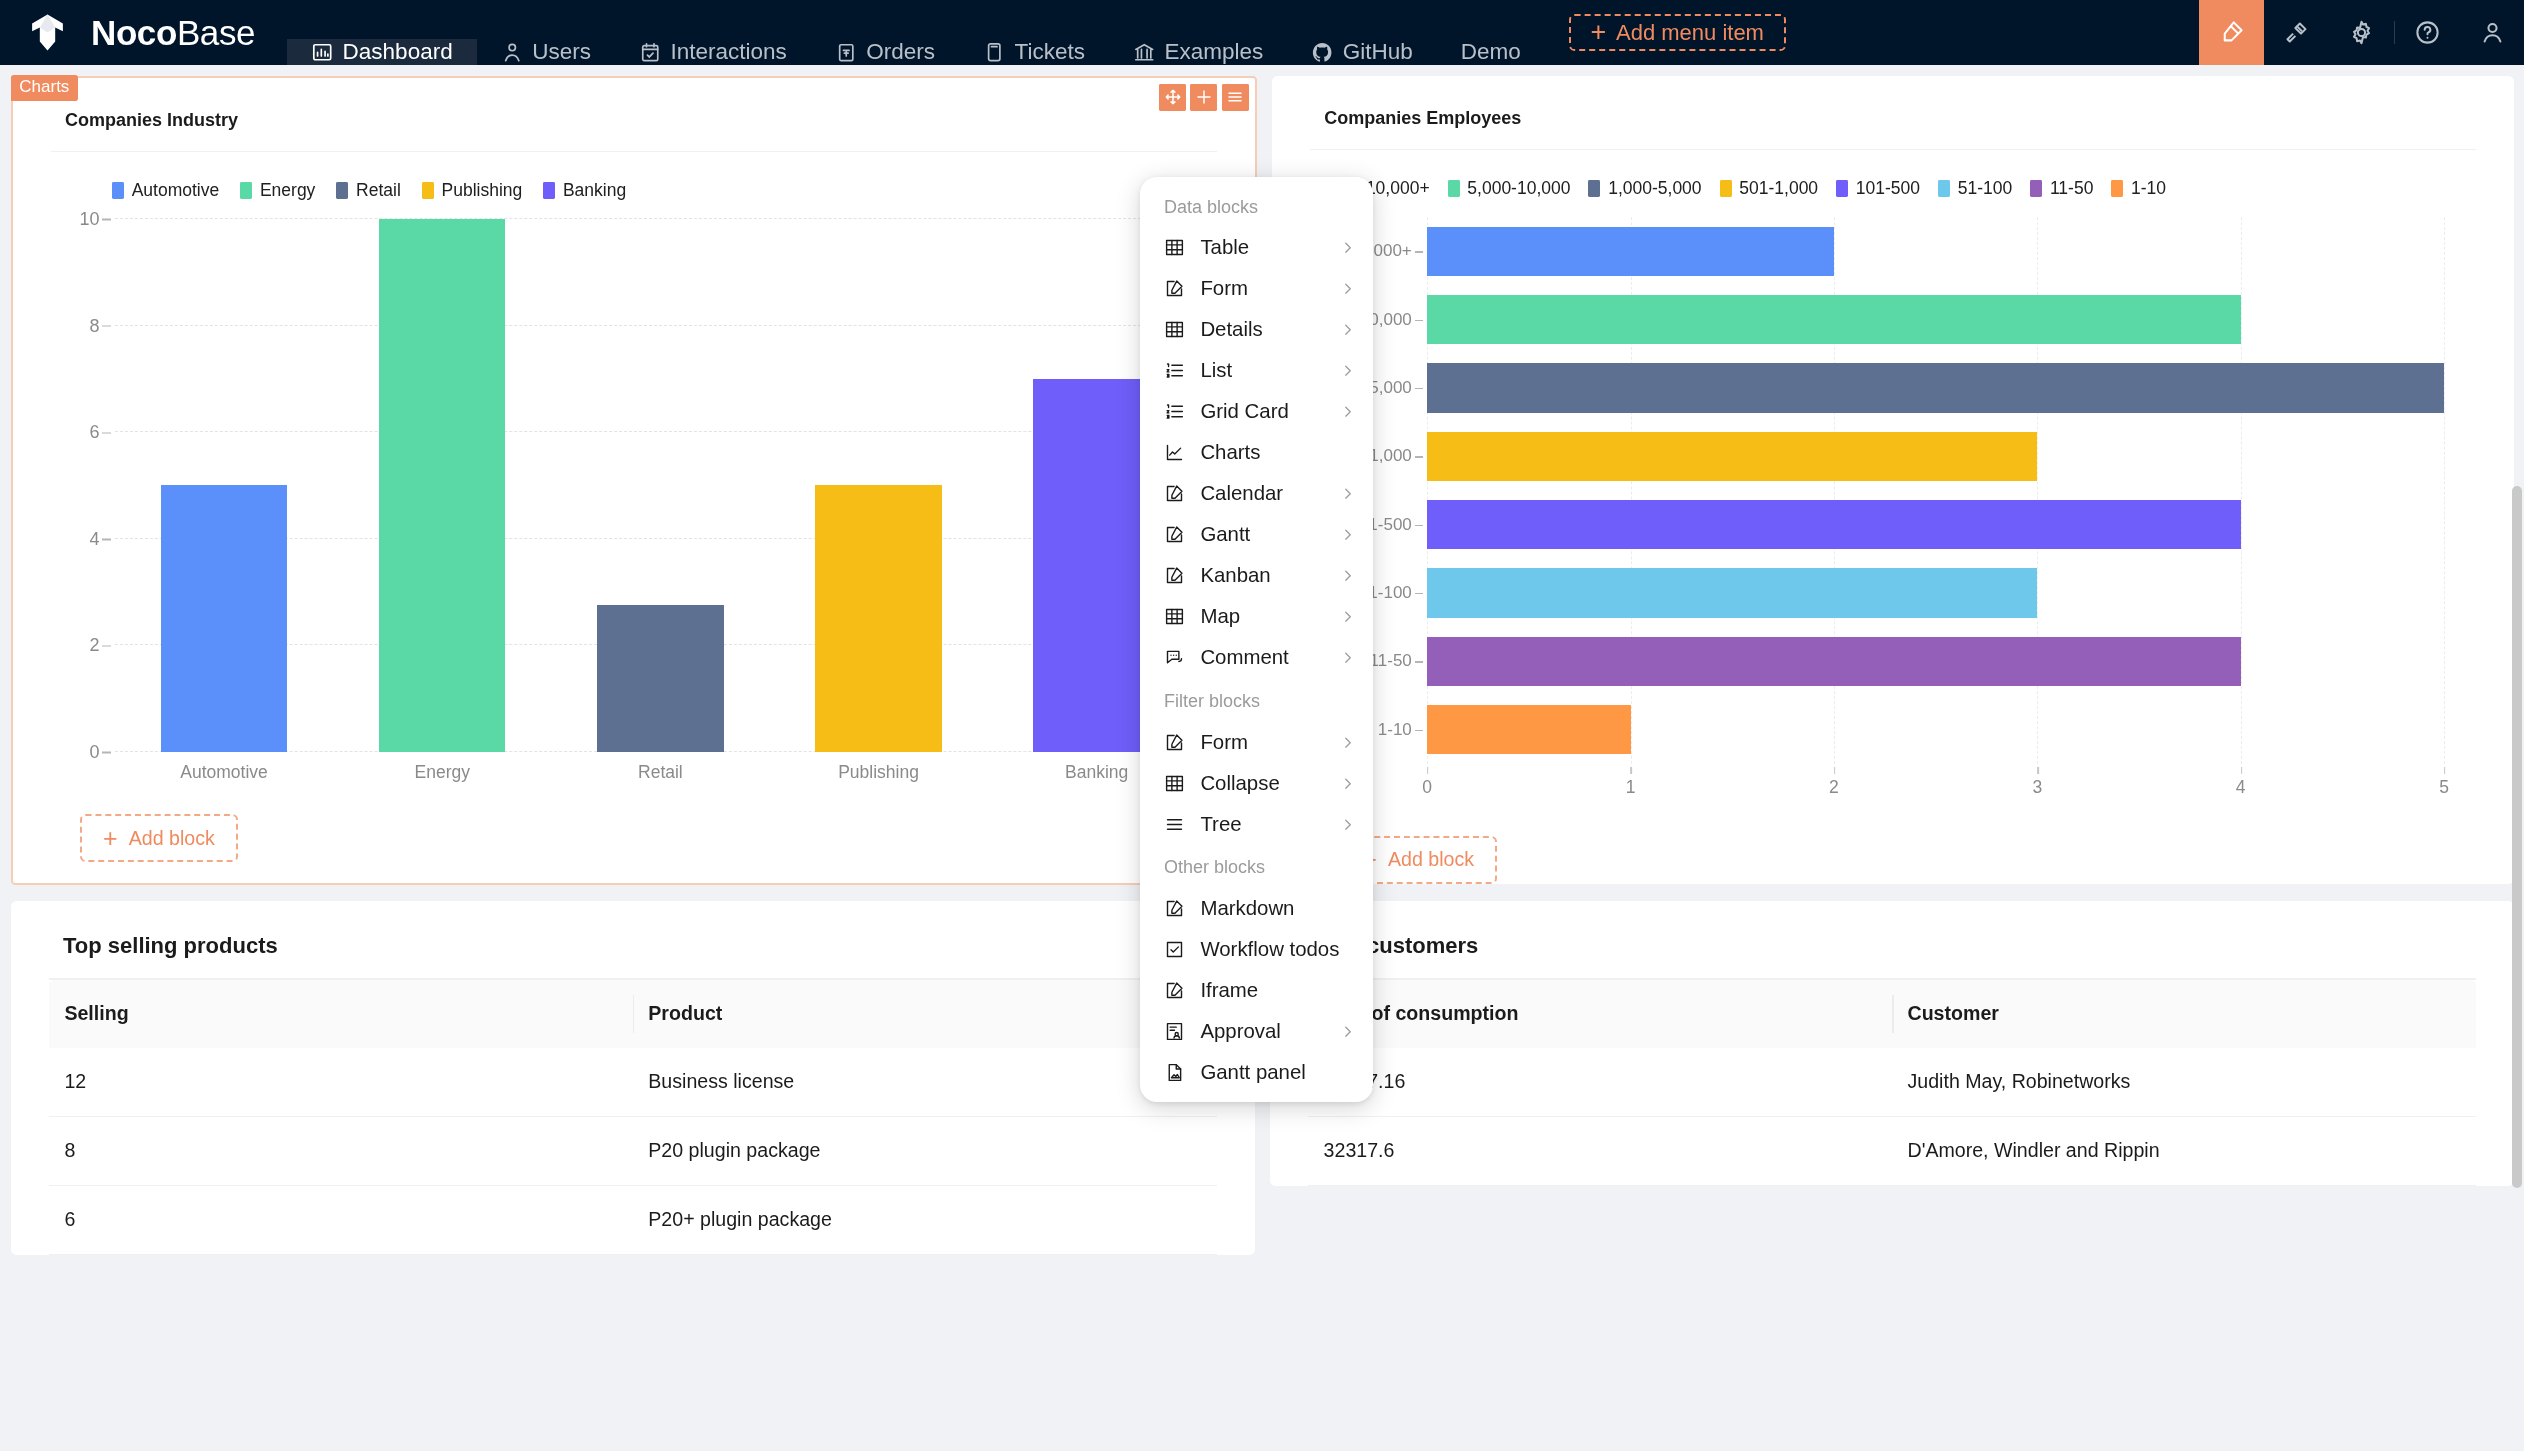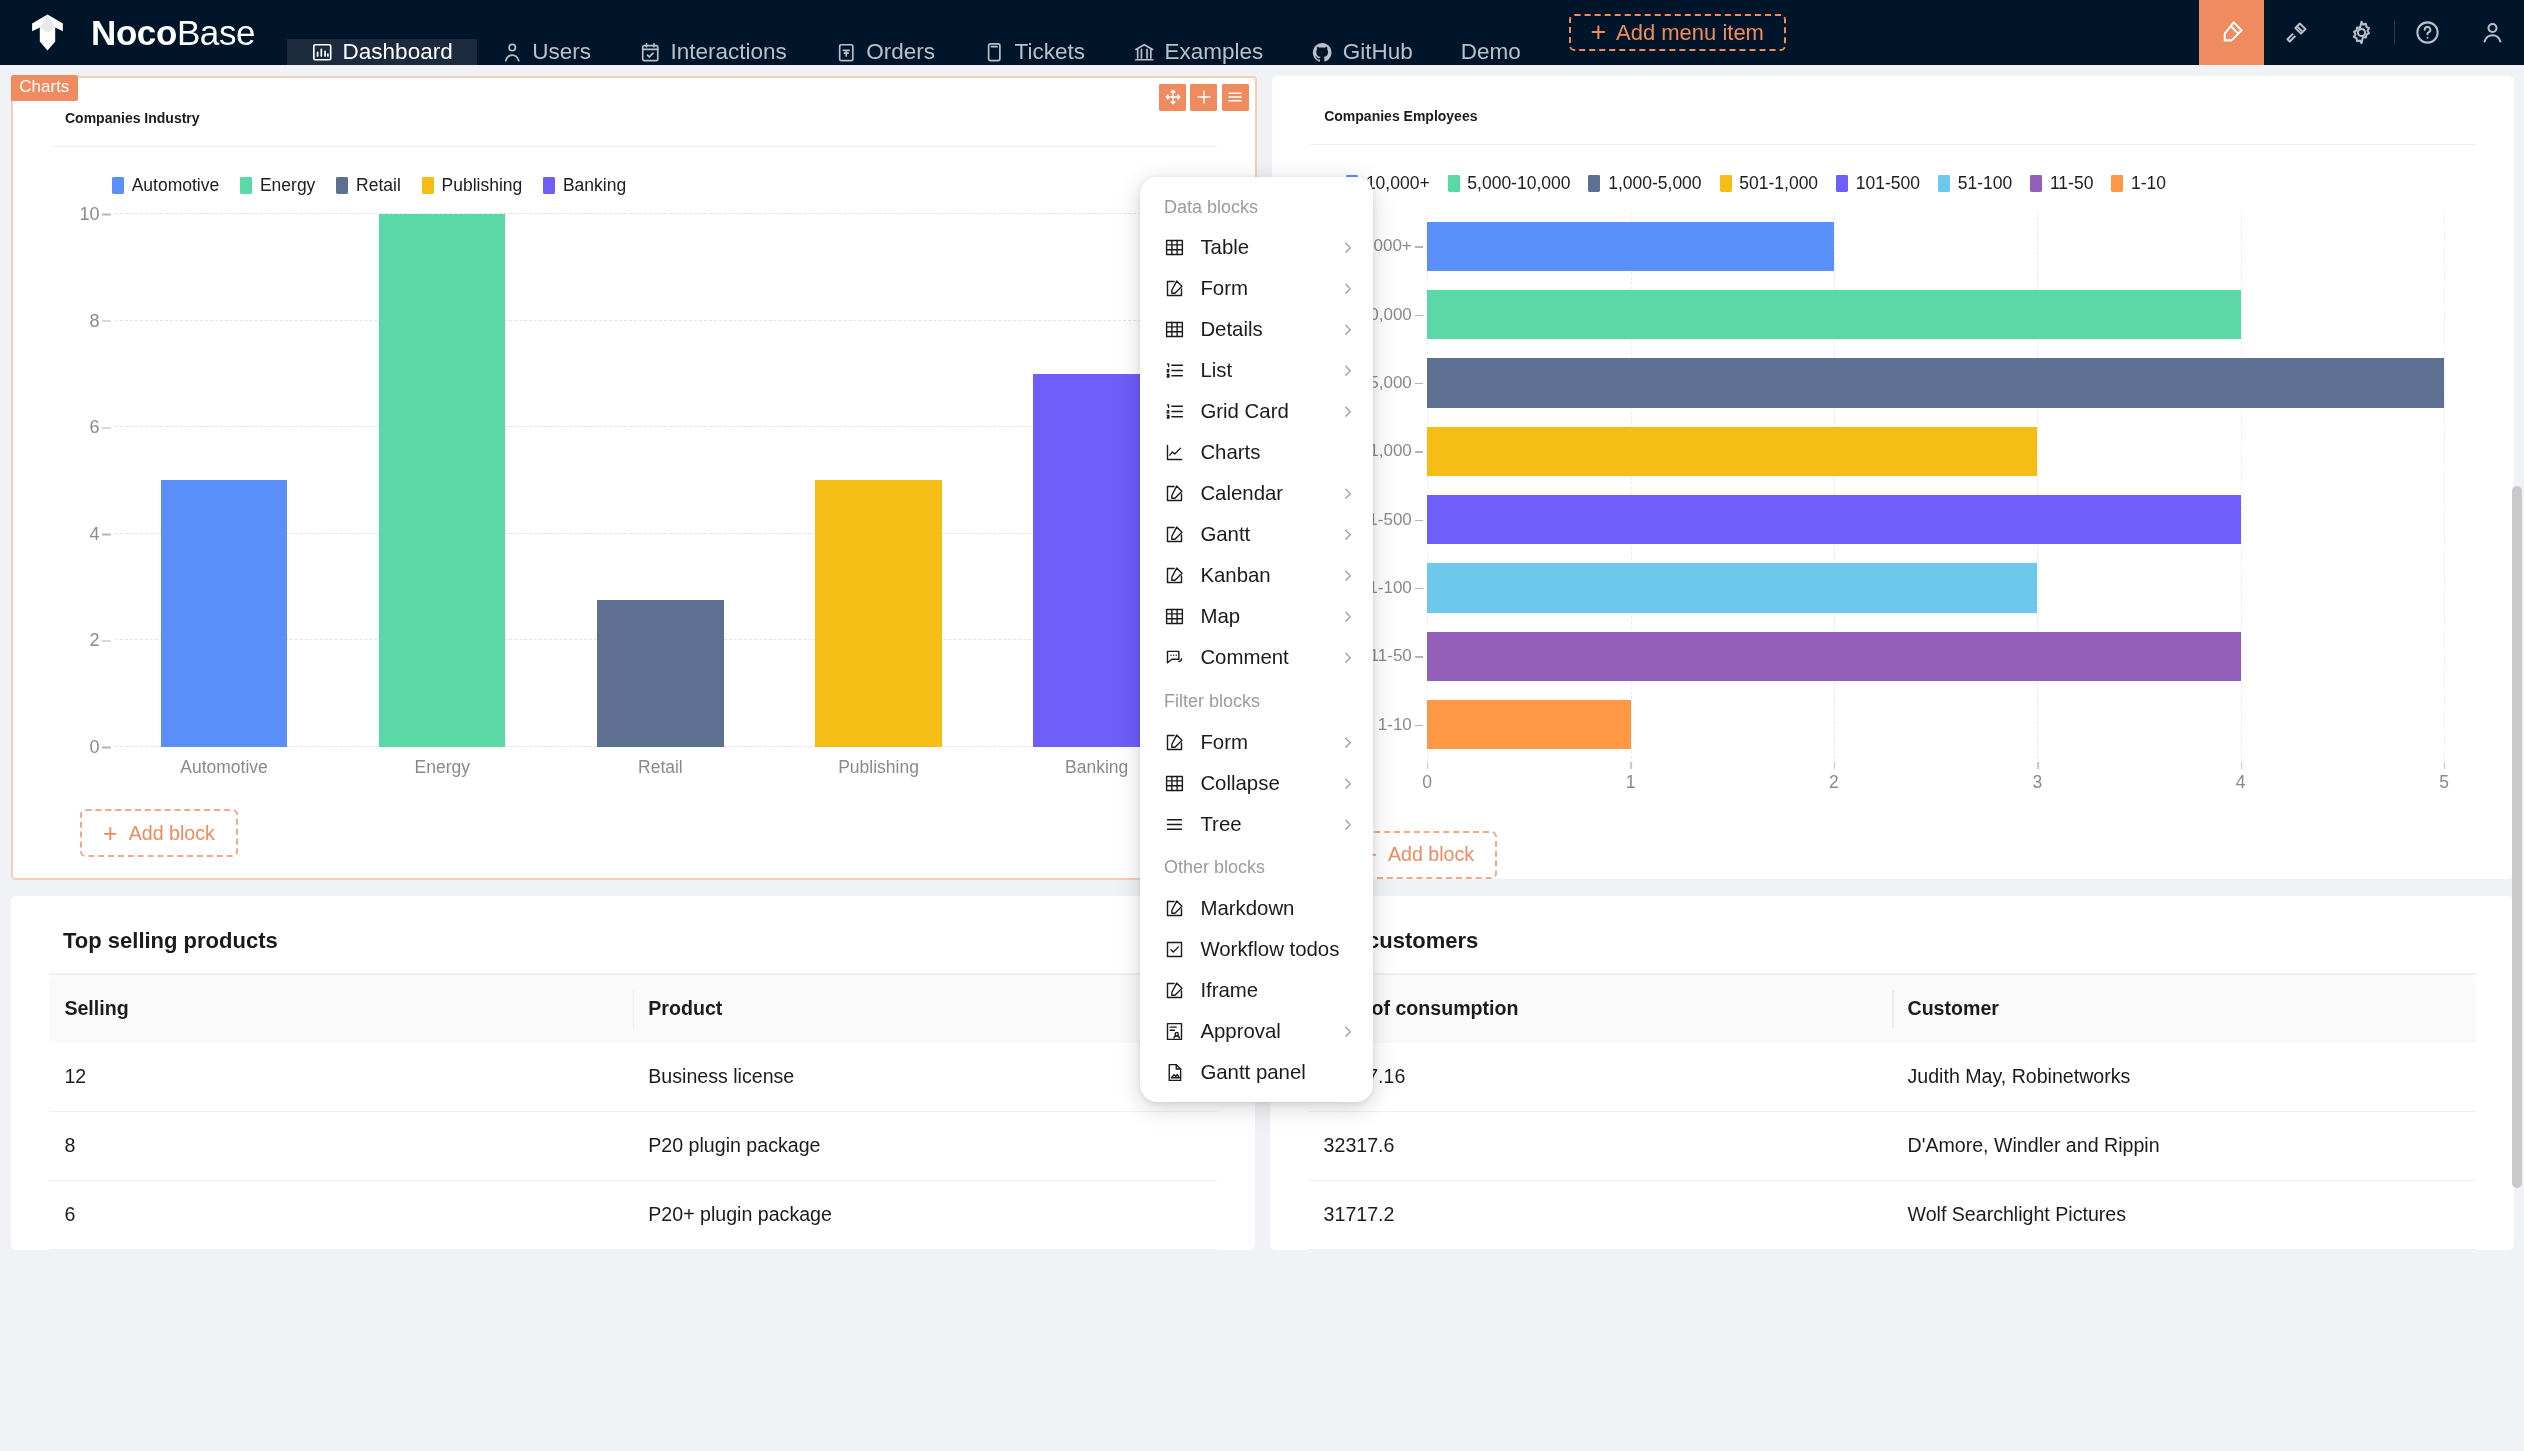--- a/index.html
+++ b/index.html
@@ -73,21 +73,21 @@
   .card-toolbar {
     position: absolute; top: 5.6px; right: 6.3px; display: flex; gap: 4.2px; z-index: 6;
   }
   .tool-btn {
     width: 27px; height: 27px; background: #f08a5f; display: flex;
     align-items: center; justify-content: center; cursor: pointer; border-radius: 1.4px;
   }
   .tool-btn svg { width: 18px; height: 18px; display: block; }
 
   .card-title {
-    font-size: 14px; font-weight: 700; color: #1b1b1b;
+    font-size: 18px; font-weight: 700; color: #1b1b1b;
     padding: 32px 0 19.6px 52px;
   }
   .card-divider { height: 1.4px; background: #f0f0f0; margin: 0 38px; }
 
   
   .vchart { padding: 28px 42px 0 32px; }
   .legend { display: flex; gap: 21px; align-items: center; padding-left: 67px; margin-bottom: 18px; }
   .legend-item { display: flex; align-items: center; gap: 7.7px; font-size: 17.5px; color: #202020; white-space: nowrap; }
   .legend-swatch { width: 12px; height: 17px; border-radius: 1.4px; flex: none; }
 
@@ -525,24 +525,20 @@
               </thead>
               <tbody>
                 <tr>
                   <td>36717.16</td>
                   <td>Judith May, Robinetworks</td>
                 </tr>
                 <tr>
                   <td>32317.6</td>
                   <td>D'Amore, Windler and Rippin</td>
                 </tr>
-                <tr>
-                  <td>31717.2</td>
-                  <td>Wolf Searchlight Pictures</td>
-                </tr>
               </tbody>
             </table>
         </div>
       </div>
     </div>
   </div>
 
   <div class="menu" id="block-menu" style="left:1140px; top:112px;border-radius:17px;">
       <div class="menu-group">Data blocks</div>
       <div class="menu-item">

